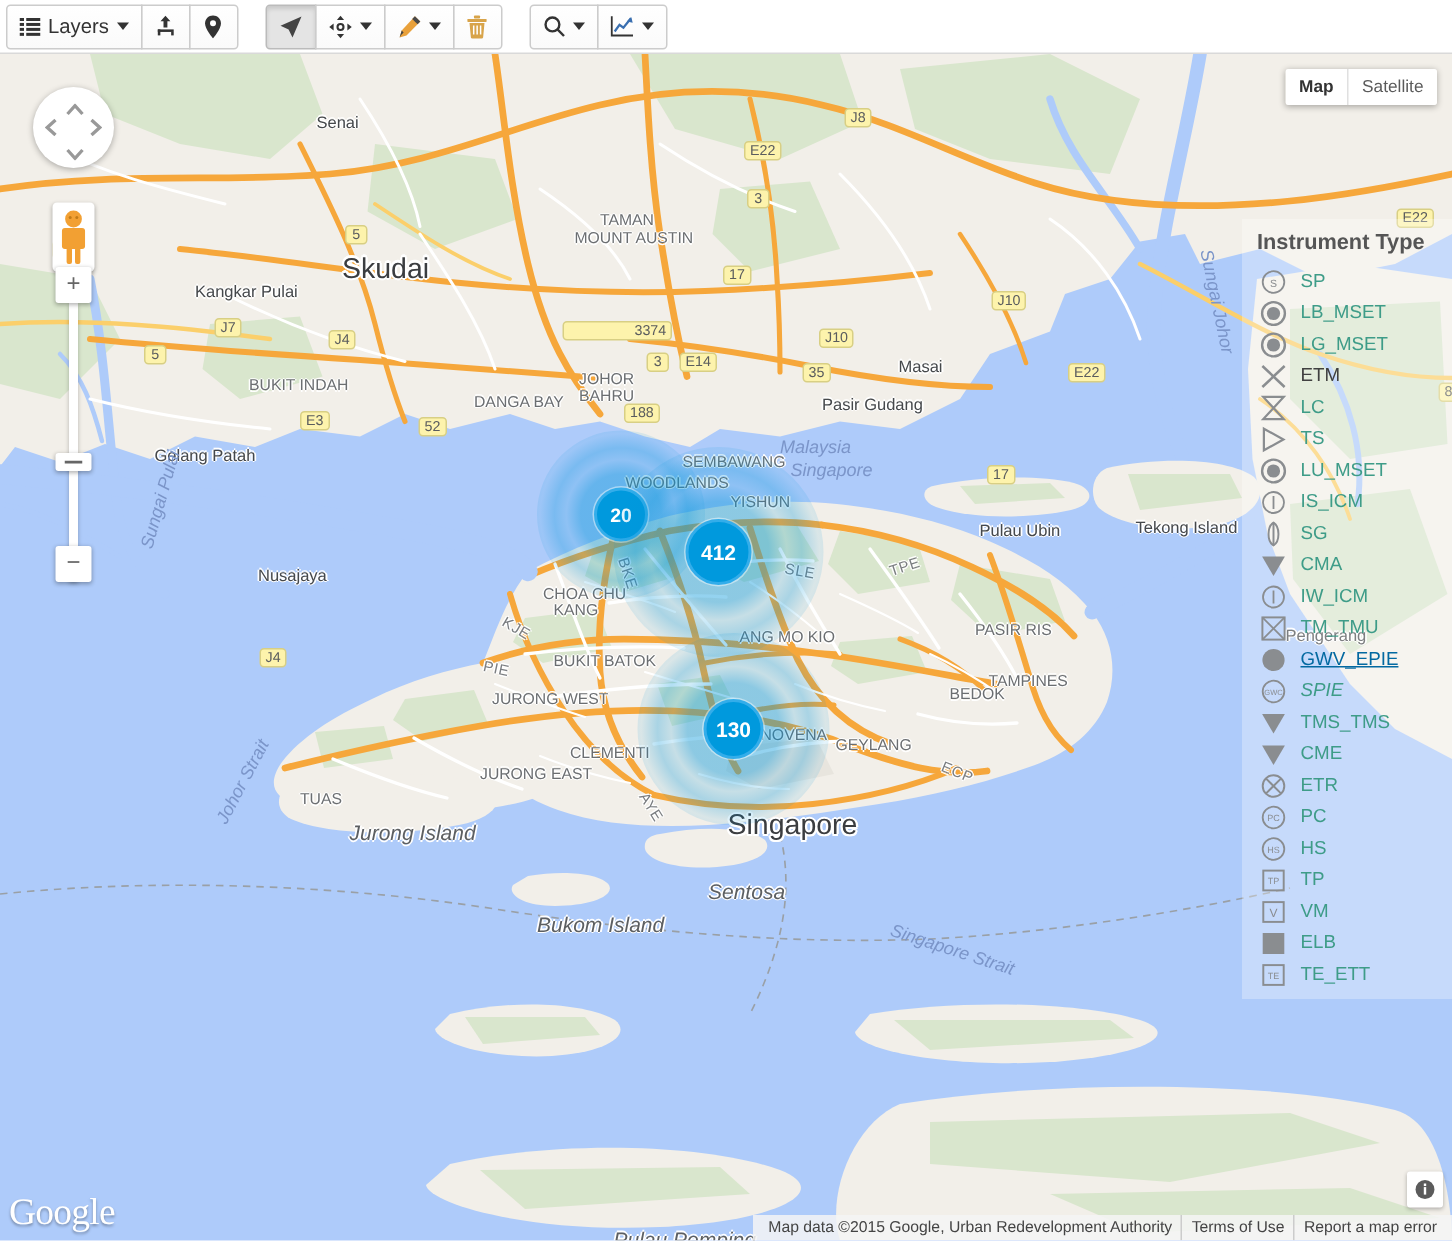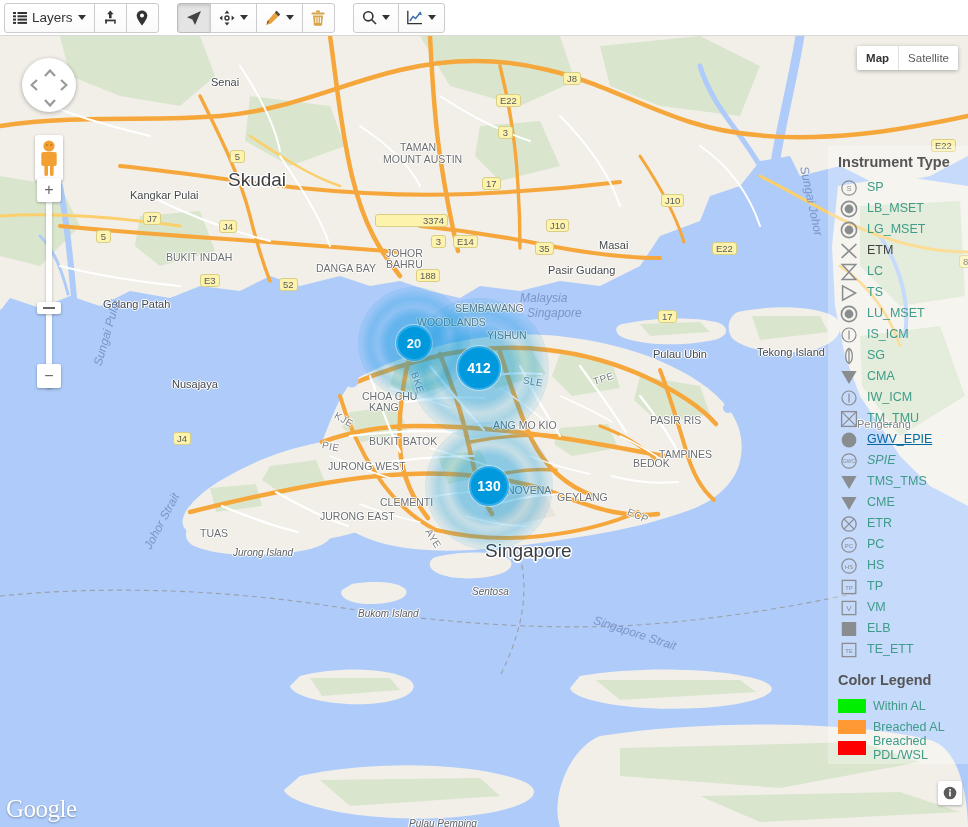--- a/index.html
+++ b/index.html
@@ -61,21 +61,21 @@
     position: absolute;
     font-family: "Liberation Sans", sans-serif;
     white-space: nowrap;
     pointer-events: none;
     color: #56595c;
   }
   .lbl-city { font-size: 19px; color: #3b3d40; text-shadow: 1.5px 0 #fff,-1.5px 0 #fff,0 1.5px #fff,0 -1.5px #fff,1px 1px #fff,-1px -1px #fff,1px -1px #fff,-1px 1px #fff; }
   .lbl-town { font-size: 11px; color: #45484b; text-shadow: 1.2px 0 #fff,-1.2px 0 #fff,0 1.2px #fff,0 -1.2px #fff; }
   .lbl-sm   { font-size: 10.5px; color: #6b6e71; text-shadow: 1px 0 #fff,-1px 0 #fff,0 1px #fff,0 -1px #fff; }
   .lbl-water{ font-size: 12px; color: #7b95c9; font-style: italic; }
-  .lbl-island{ font-size: 10px; color: #5c5f62; font-style: italic; text-shadow: 1.2px 0 #fff,-1.2px 0 #fff,0 1.2px #fff,0 -1.2px #fff; }
+  .lbl-island{ font-size: 14px; color: #5c5f62; font-style: italic; text-shadow: 1.2px 0 #fff,-1.2px 0 #fff,0 1.2px #fff,0 -1.2px #fff; }
   .lbl-hwy  { font-size: 10px; color: #7a7d80; letter-spacing: .5px; text-shadow: 1px 0 #fff,-1px 0 #fff,0 1px #fff,0 -1px #fff; }
 
   .shield {
     position: absolute;
     background: #fdf3ac; border: 1px solid #d8cf84;
     border-radius: 3px;
     font-size: 9.5px; color: #5a5c5e;
     padding: 0 3px; line-height: 12px; height: 13px;
     text-align: center; min-width: 15px; margin-left: 30px;
   }
@@ -820,44 +820,32 @@
           <div class="legend-row">
             <span class="sym">
               <svg width="20" height="18" viewBox="0 0 20 18">
                 <rect x="3.2" y="2.4" width="13.6" height="13.2" fill="none" stroke="#8a8d90" stroke-width="1.3"></rect>
                 <text x="10" y="11.6" font-size="6" fill="#8a8d90" text-anchor="middle" font-family="Liberation Sans">TE</text>
               </svg>
             </span>
             <span class="nm" style="color: rgb(62, 156, 136);">TE_ETT</span>
           </div>
         </div>
-      <div id="color-legend">
-        <div class="legend-title">Color Legend</div>
-        <div id="color-list">
-            <div class="color-row">
-              <span class="swatch" style="background: rgb(0, 238, 0);"></span>
-              <span class="nm" style="color: rgb(62, 156, 136);">Within AL</span>
-            </div>
-            <div class="color-row">
-              <span class="swatch" style="background: rgb(255, 153, 51);"></span>
-              <span class="nm" style="color: rgb(62, 156, 136);">Breached AL</span>
-            </div>
-            <div class="color-row">
-              <span class="swatch" style="background: rgb(255, 0, 0);"></span>
-              <span class="nm" style="color: rgb(62, 156, 136);">Breached PDL/WSL</span>
-            </div>
-          </div>
-      </div>
     </div>
 
     <div id="google-logo">Google</div>
 
     <div id="info-btn">
       <svg width="14" height="14" viewBox="0 0 14 14">
           <circle cx="7" cy="7" r="6.3" fill="#5b5b5b"></circle>
           <rect x="6.2" y="5.4" width="1.6" height="5" fill="#fff"></rect>
           <rect x="6.2" y="3" width="1.6" height="1.7" fill="#fff"></rect>
         </svg>
     </div>
 
+    <div id="attrib">
+      <span>Map data ©2015 Google, Urban Redevelopment Authority</span>
+      <a href="#">Terms of Use</a>
+      <a href="#">Report a map error</a>
+    </div>
 
   </div>
 </div>
 
 </body></html>

